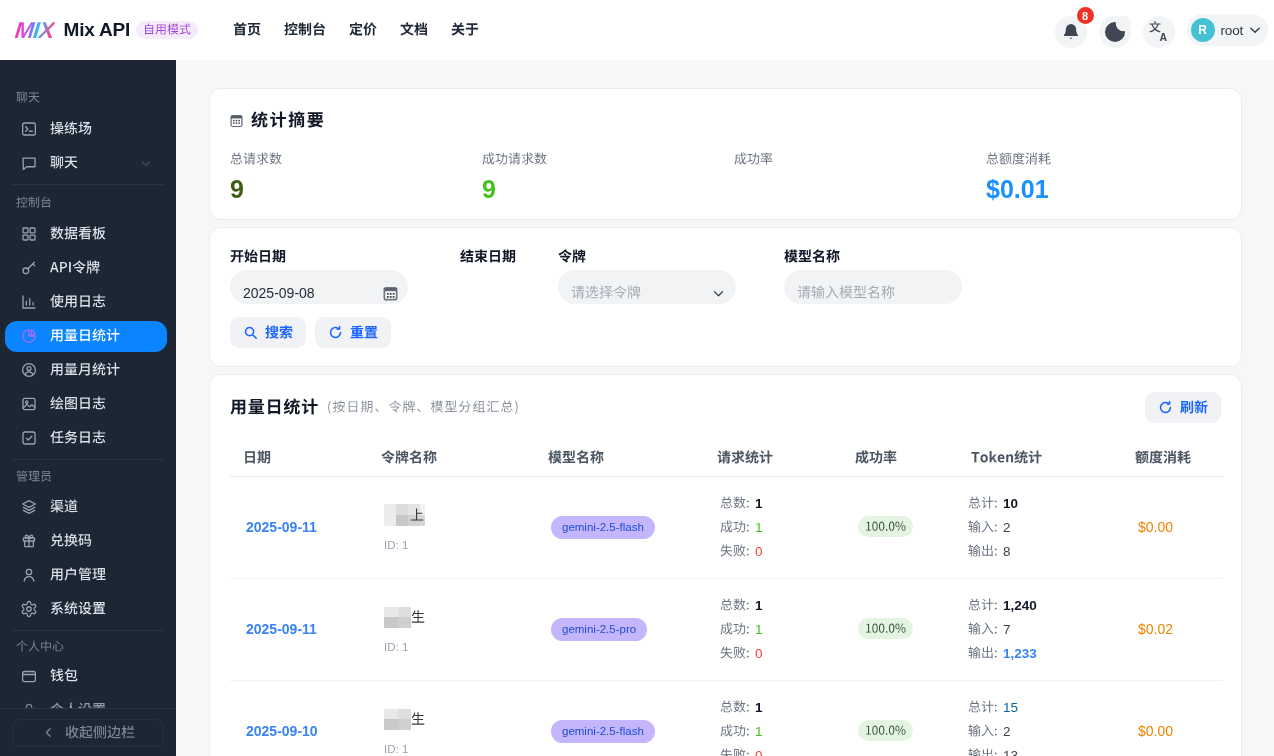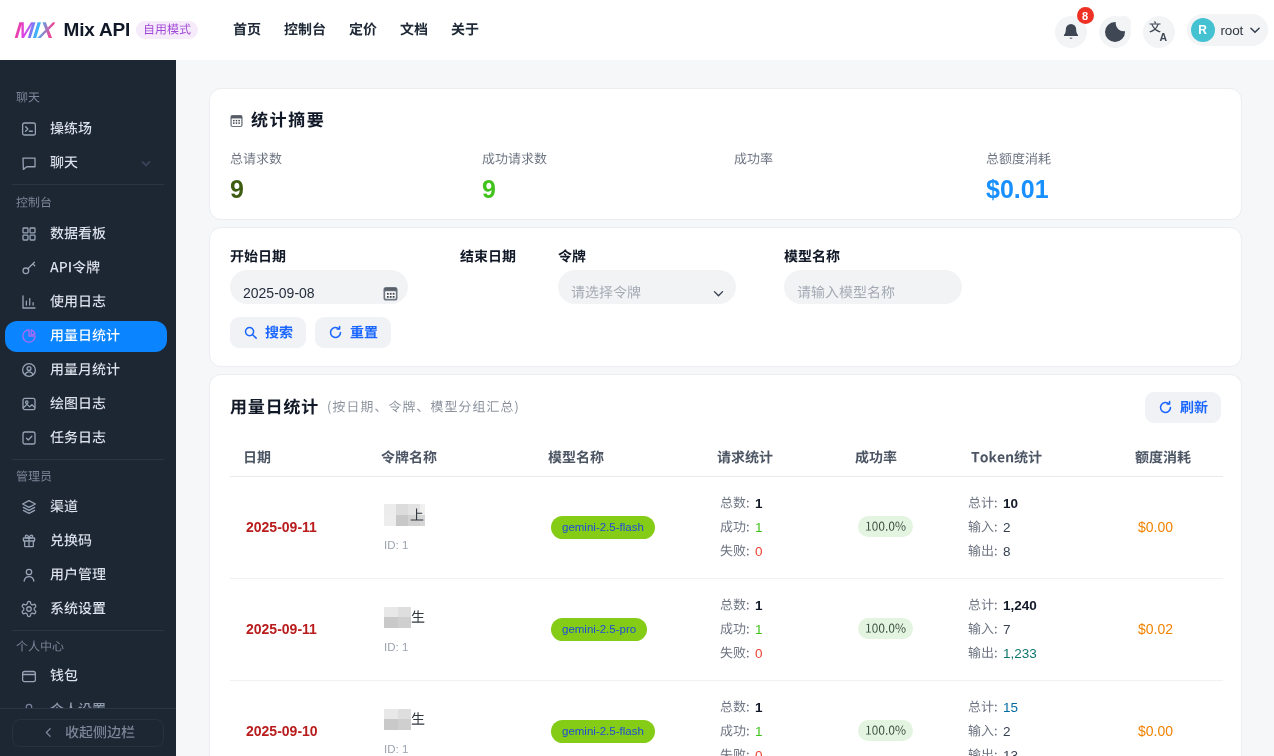--- a/index.html
+++ b/index.html
@@ -46,23 +46,23 @@
 .c3{padding:17px 20px 0;height:384px;overflow:hidden;border-bottom:none;border-radius:12px 12px 0 0}
 .c3hdr{display:flex;align-items:center;height:31px}
 .note{margin-left:8px}
 .rbtn{margin-left:auto}
 table.tbl{border-collapse:collapse;table-layout:fixed;width:993px;margin-top:17px}
 .tbl th,.tbl td{padding:0 0 0 16px;text-align:left;vertical-align:middle}
 .tbl th{padding-left:13px}
 .tbl th:nth-child(6){padding-left:19px}
 .tbl thead tr{height:36px;border-bottom:1px solid #e8eaed}
 .tbl tbody tr{height:102px;border-bottom:1px solid #f0f1f3}
-.dt{font-size:14px;font-weight:bold;color:#b91c1c}
+.dt{font-size:14px;font-weight:bold;color:#3b82f6}
 .idl{font-size:11.5px;color:#9ca3af;margin-top:12px}
-.mpill{display:inline-flex;align-items:center;height:23px;padding:0 11px;border-radius:12px;background:#84cc16;color:#1d4ed8;font-size:11.5px}
+.mpill{display:inline-flex;align-items:center;height:23px;padding:0 11px;border-radius:12px;background:#c4b5fd;color:#1d4ed8;font-size:11.5px}
 .rline{display:flex;align-items:center;height:24px;gap:5px}
 .rl-v{font-size:13.5px}
 .spill{display:inline-flex;align-items:center;height:21px;padding:0 7px;border-radius:11px;background:#e3f4e0}
 .amt{font-size:14px;font-weight:normal;color:#f08300}
 .mosaic{display:flex;align-items:flex-end}
 </style></head>
 <body>
 
 <div class="hdr">
   <div class="logo">MIX</div>
@@ -639,21 +639,21 @@
               <div class="rline">
                 <svg width="30" height="15" viewBox="0 0 30 15" style="display:block">
                   <path transform="translate(0,11.4)" d="M9.5 -5.8V-1.1H10.3V-5.8ZM11.2 -6.3V-0.1C11.2 0.1 11.1 0.1 11 0.1C10.8 0.1 10.3 0.1 9.7 0.1C9.8 0.4 9.9 0.7 10 0.9C10.7 0.9 11.3 0.9 11.6 0.8C11.9 0.6 12 0.4 12 -0.1V-6.3ZM0.9 -4.3C1 -4.4 1.4 -4.5 1.8 -4.5H2.8V-2.7C2 -2.5 1.2 -2.3 0.5 -2.2L0.8 -1.2L2.8 -1.8V1H3.7V-2L4.8 -2.3L4.7 -3.1L3.7 -2.9V-4.5H4.7V-5.4H3.7V-7.3H2.8V-5.4H1.7C2.1 -6.3 2.4 -7.4 2.6 -8.5H4.8V-9.4H2.8C2.9 -9.8 3 -10.3 3.1 -10.8L2.2 -10.9C2.1 -10.4 2 -9.9 1.9 -9.4H0.6V-8.5H1.8C1.5 -7.4 1.3 -6.5 1.2 -6.2C1 -5.6 0.8 -5.2 0.6 -5.1C0.7 -4.9 0.9 -4.5 0.9 -4.3ZM8.6 -11C7.7 -9.6 6.1 -8.3 4.5 -7.6C4.8 -7.4 5 -7.1 5.2 -6.9C5.5 -7 5.9 -7.2 6.2 -7.5V-6.9H11V-7.6C11.3 -7.4 11.7 -7.2 12 -7C12.2 -7.2 12.4 -7.6 12.7 -7.7C11.3 -8.3 10.1 -9.1 9.1 -10.2L9.4 -10.6ZM6.6 -7.7C7.3 -8.3 8 -8.9 8.6 -9.5C9.2 -8.8 9.9 -8.2 10.7 -7.7ZM8 -5.3V-4.3H6.2V-5.3ZM5.4 -6.1V1H6.2V-1.7H8V0C8 0.1 8 0.2 7.9 0.2C7.7 0.2 7.4 0.2 7 0.2C7.1 0.4 7.2 0.7 7.2 1C7.8 1 8.2 1 8.5 0.8C8.7 0.7 8.8 0.4 8.8 0V-6.1ZM6.2 -3.5H8V-2.4H6.2Z M16.8 -9.8C17.7 -9.2 18.4 -8.5 18.9 -7.7C18.1 -4 16.5 -1.3 13.5 0.2C13.8 0.4 14.2 0.8 14.4 0.9C17.1 -0.6 18.7 -3 19.7 -6.4C21.2 -3.8 22.1 -0.8 25.1 0.9C25.1 0.6 25.4 0.1 25.5 -0.2C21.2 -2.8 21.6 -7.7 17.4 -10.6Z M27.8 -5.1C28.3 -5.1 28.7 -5.4 28.7 -6C28.7 -6.5 28.3 -6.9 27.8 -6.9C27.3 -6.9 26.9 -6.5 26.9 -6C26.9 -5.4 27.3 -5.1 27.8 -5.1ZM27.8 0.2C28.3 0.2 28.7 -0.2 28.7 -0.7C28.7 -1.3 28.3 -1.6 27.8 -1.6C27.3 -1.6 26.9 -1.3 26.9 -0.7C26.9 -0.2 27.3 0.2 27.8 0.2Z" fill="#6b7280"></path>
                 </svg>
                 <span class="rl-v" style="color:#374151;font-weight:normal">7</span>
               </div>
               <div class="rline">
                 <svg width="30" height="15" viewBox="0 0 30 15" style="display:block">
                   <path transform="translate(0,11.4)" d="M9.5 -5.8V-1.1H10.3V-5.8ZM11.2 -6.3V-0.1C11.2 0.1 11.1 0.1 11 0.1C10.8 0.1 10.3 0.1 9.7 0.1C9.8 0.4 9.9 0.7 10 0.9C10.7 0.9 11.3 0.9 11.6 0.8C11.9 0.6 12 0.4 12 -0.1V-6.3ZM0.9 -4.3C1 -4.4 1.4 -4.5 1.8 -4.5H2.8V-2.7C2 -2.5 1.2 -2.3 0.5 -2.2L0.8 -1.2L2.8 -1.8V1H3.7V-2L4.8 -2.3L4.7 -3.1L3.7 -2.9V-4.5H4.7V-5.4H3.7V-7.3H2.8V-5.4H1.7C2.1 -6.3 2.4 -7.4 2.6 -8.5H4.8V-9.4H2.8C2.9 -9.8 3 -10.3 3.1 -10.8L2.2 -10.9C2.1 -10.4 2 -9.9 1.9 -9.4H0.6V-8.5H1.8C1.5 -7.4 1.3 -6.5 1.2 -6.2C1 -5.6 0.8 -5.2 0.6 -5.1C0.7 -4.9 0.9 -4.5 0.9 -4.3ZM8.6 -11C7.7 -9.6 6.1 -8.3 4.5 -7.6C4.8 -7.4 5 -7.1 5.2 -6.9C5.5 -7 5.9 -7.2 6.2 -7.5V-6.9H11V-7.6C11.3 -7.4 11.7 -7.2 12 -7C12.2 -7.2 12.4 -7.6 12.7 -7.7C11.3 -8.3 10.1 -9.1 9.1 -10.2L9.4 -10.6ZM6.6 -7.7C7.3 -8.3 8 -8.9 8.6 -9.5C9.2 -8.8 9.9 -8.2 10.7 -7.7ZM8 -5.3V-4.3H6.2V-5.3ZM5.4 -6.1V1H6.2V-1.7H8V0C8 0.1 8 0.2 7.9 0.2C7.7 0.2 7.4 0.2 7 0.2C7.1 0.4 7.2 0.7 7.2 1C7.8 1 8.2 1 8.5 0.8C8.7 0.7 8.8 0.4 8.8 0V-6.1ZM6.2 -3.5H8V-2.4H6.2Z M14.4 -4.4V0.3H23.6V1H24.6V-4.4H23.6V-0.7H20V-5.3H24.1V-9.8H23.1V-6.2H20V-10.9H18.9V-6.2H16V-9.7H14.9V-5.3H18.9V-0.7H15.4V-4.4Z M27.8 -5.1C28.3 -5.1 28.7 -5.4 28.7 -6C28.7 -6.5 28.3 -6.9 27.8 -6.9C27.3 -6.9 26.9 -6.5 26.9 -6C26.9 -5.4 27.3 -5.1 27.8 -5.1ZM27.8 0.2C28.3 0.2 28.7 -0.2 28.7 -0.7C28.7 -1.3 28.3 -1.6 27.8 -1.6C27.3 -1.6 26.9 -1.3 26.9 -0.7C26.9 -0.2 27.3 0.2 27.8 0.2Z" fill="#6b7280"></path>
                 </svg>
-                <span class="rl-v" style="color:#0f766e;font-weight:normal">1,233</span>
+                <span class="rl-v" style="color:#3b82f6;font-weight:bold">1,233</span>
               </div>
             </td>
 <td><span class="amt">$0.02</span></td>
           </tr>
      <tr>
 <td>
               <div class="dt">2025-09-10</div>
             </td>
 <td>
               <div class="mosaic">

